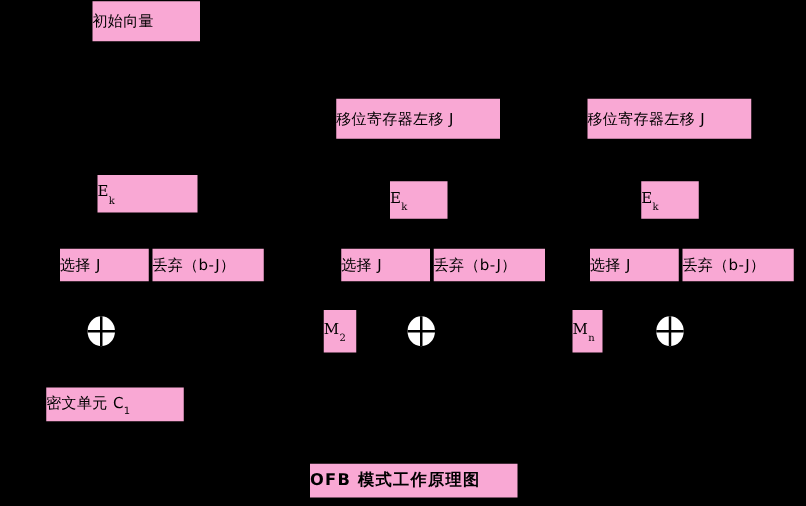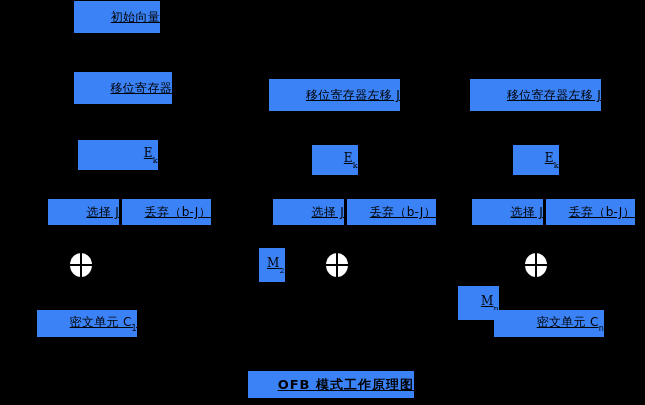--- a/index.html
+++ b/index.html
@@ -14,32 +14,31 @@
     font-family: "DejaVu Sans", "Liberation Sans", sans-serif;
   }
   #stage {
     position: relative;
     width: 645px;
     height: 405px;
     background: #000000;
   }
   .box {
     position: absolute;
-    background: #3b82f6;
+    background: #f9a8d4;
     color: #000000;
     display: flex;
     align-items: center;
-    justify-content: flex-end;
+    justify-content: flex-start;
     box-sizing: border-box;
     font-size: 12px;
     line-height: 1;
     letter-spacing: 0.3px;
     white-space: nowrap;
     text-align: center;
-    text-decoration: underline;
   }
   .box.serif {
     font-family: "DejaVu Serif", "Liberation Serif", serif;
   }
   .box.title {
     font-weight: bold;
     font-size: 13px;
     letter-spacing: 1px;
   }
   .sub {
@@ -79,40 +78,37 @@
 </style>
 </head>
 <body>
 
 <div id="stage">
 
   <div class="box" style="left:74px; top:1px; width:86px; height:32px;">
     <span>初始向量</span>
   </div>
 
-  <div class="box" style="left:74px; top:72px; width:98px; height:32px;">
-    <span>移位寄存器</span>
-  </div>
 
   <div class="box serif" style="left:78px; top:140px; width:80px; height:30px;">
     <span><span>E</span><span class="sub">k</span></span>
   </div>
 
   <div class="box" style="left:48px; top:199px; width:71px; height:26px;">
     <span>选择 J</span>
   </div>
 
   <div class="box" style="left:122px; top:199px; width:89px; height:26px;">
     <span>丢弃（b-J）</span>
   </div>
 
 
   <div class="xor" style="left:70px; top:253px;"></div>
 
-  <div class="box" style="left:37px; top:310px; width:100px; height:27px;">
+  <div class="box" style="left:37px; top:310px; width:110px; height:27px;">
     <span><span>密文单元 C</span><span class="sub">1</span></span>
   </div>
 
   <div class="box" style="left:269px; top:79px; width:131px; height:32px;">
     <span>移位寄存器左移 J</span>
   </div>
 
   <div class="box serif" style="left:312px; top:145px; width:46px; height:30px;">
     <span><span>E</span><span class="sub">k</span></span>
   </div>
@@ -141,27 +137,24 @@
   </div>
 
   <div class="box" style="left:472px; top:199px; width:71px; height:26px;">
     <span>选择 J</span>
   </div>
 
   <div class="box" style="left:546px; top:199px; width:89px; height:26px;">
     <span>丢弃（b-J）</span>
   </div>
 
-  <div class="box serif" style="left:458px; top:248px; width:41px; height:34px;margin-top:38px;">
+  <div class="box serif" style="left:458px; top:248px; width:24px; height:34px;">
     <span><span>M</span><span class="sub">n</span></span>
   </div>
 
   <div class="xor" style="left:525px; top:253px;"></div>
 
-  <div class="box" style="left:494px; top:310px; width:110px; height:27px;">
-    <span><span>密文单元 C</span><span class="sub">n</span></span>
-  </div>
 
   <div class="box title" style="left:248px; top:371px; width:166px; height:27px;">
     <span>OFB 模式工作原理图</span>
   </div>
 
 </div>
 
 </body></html>

